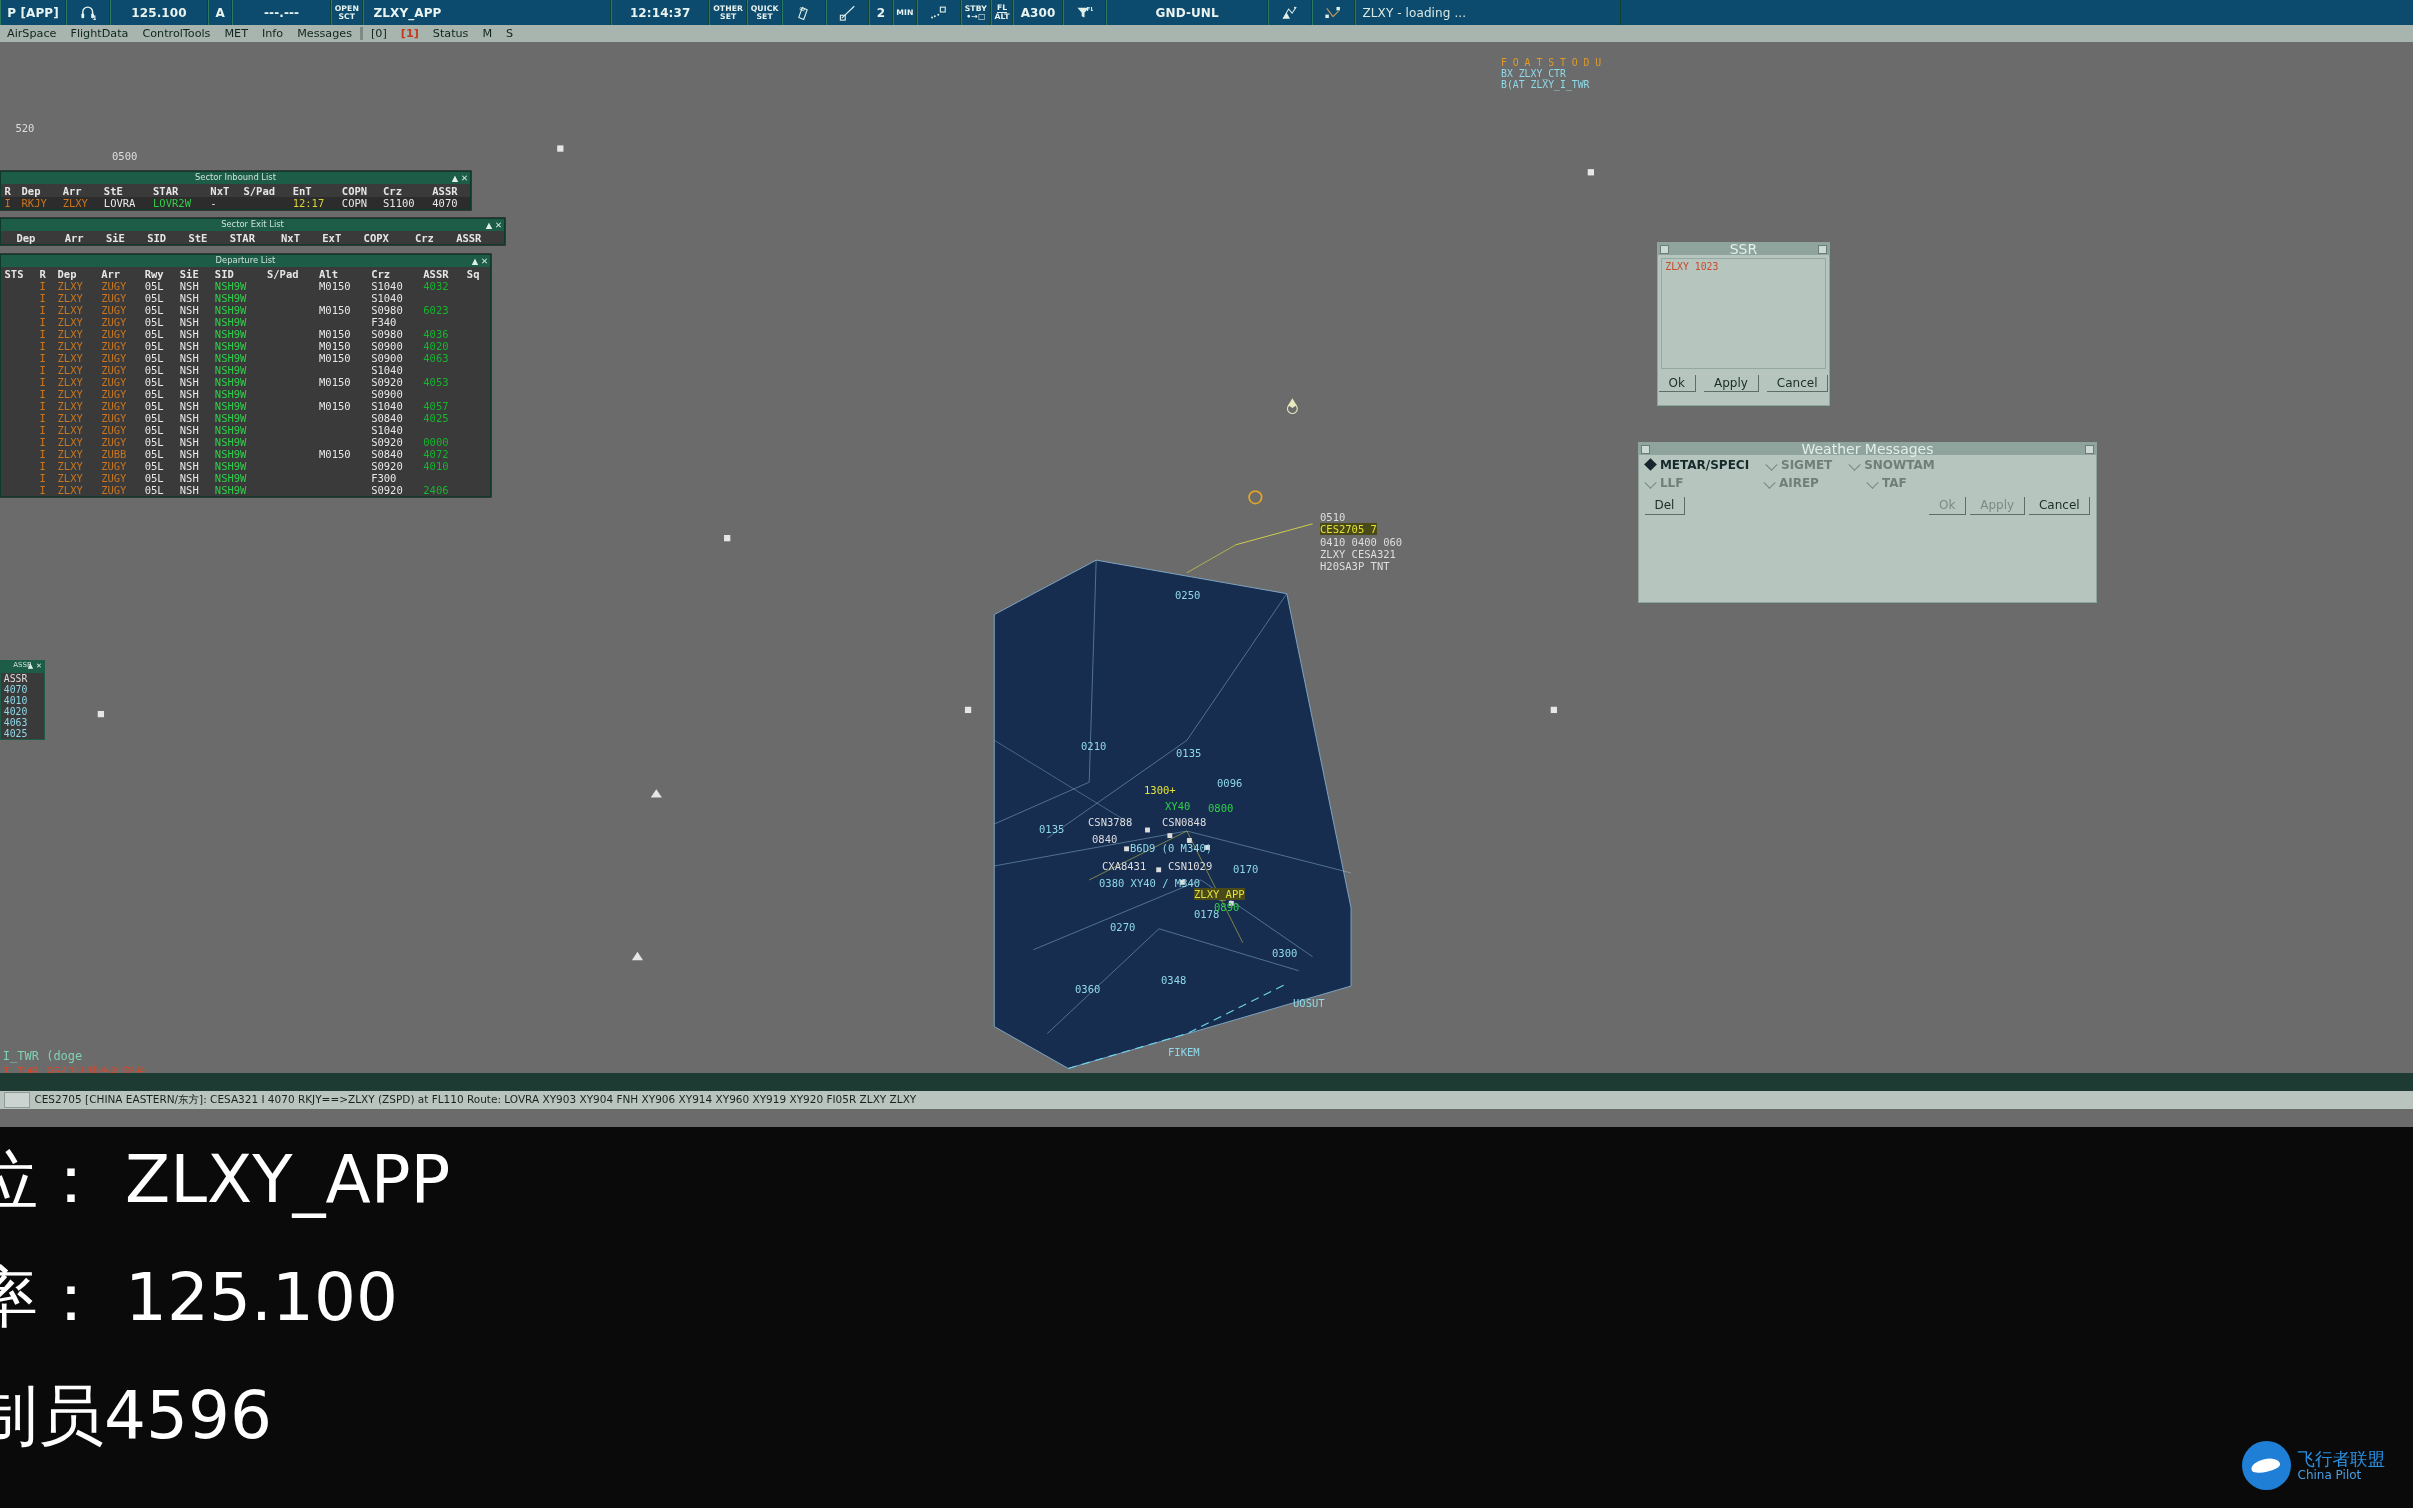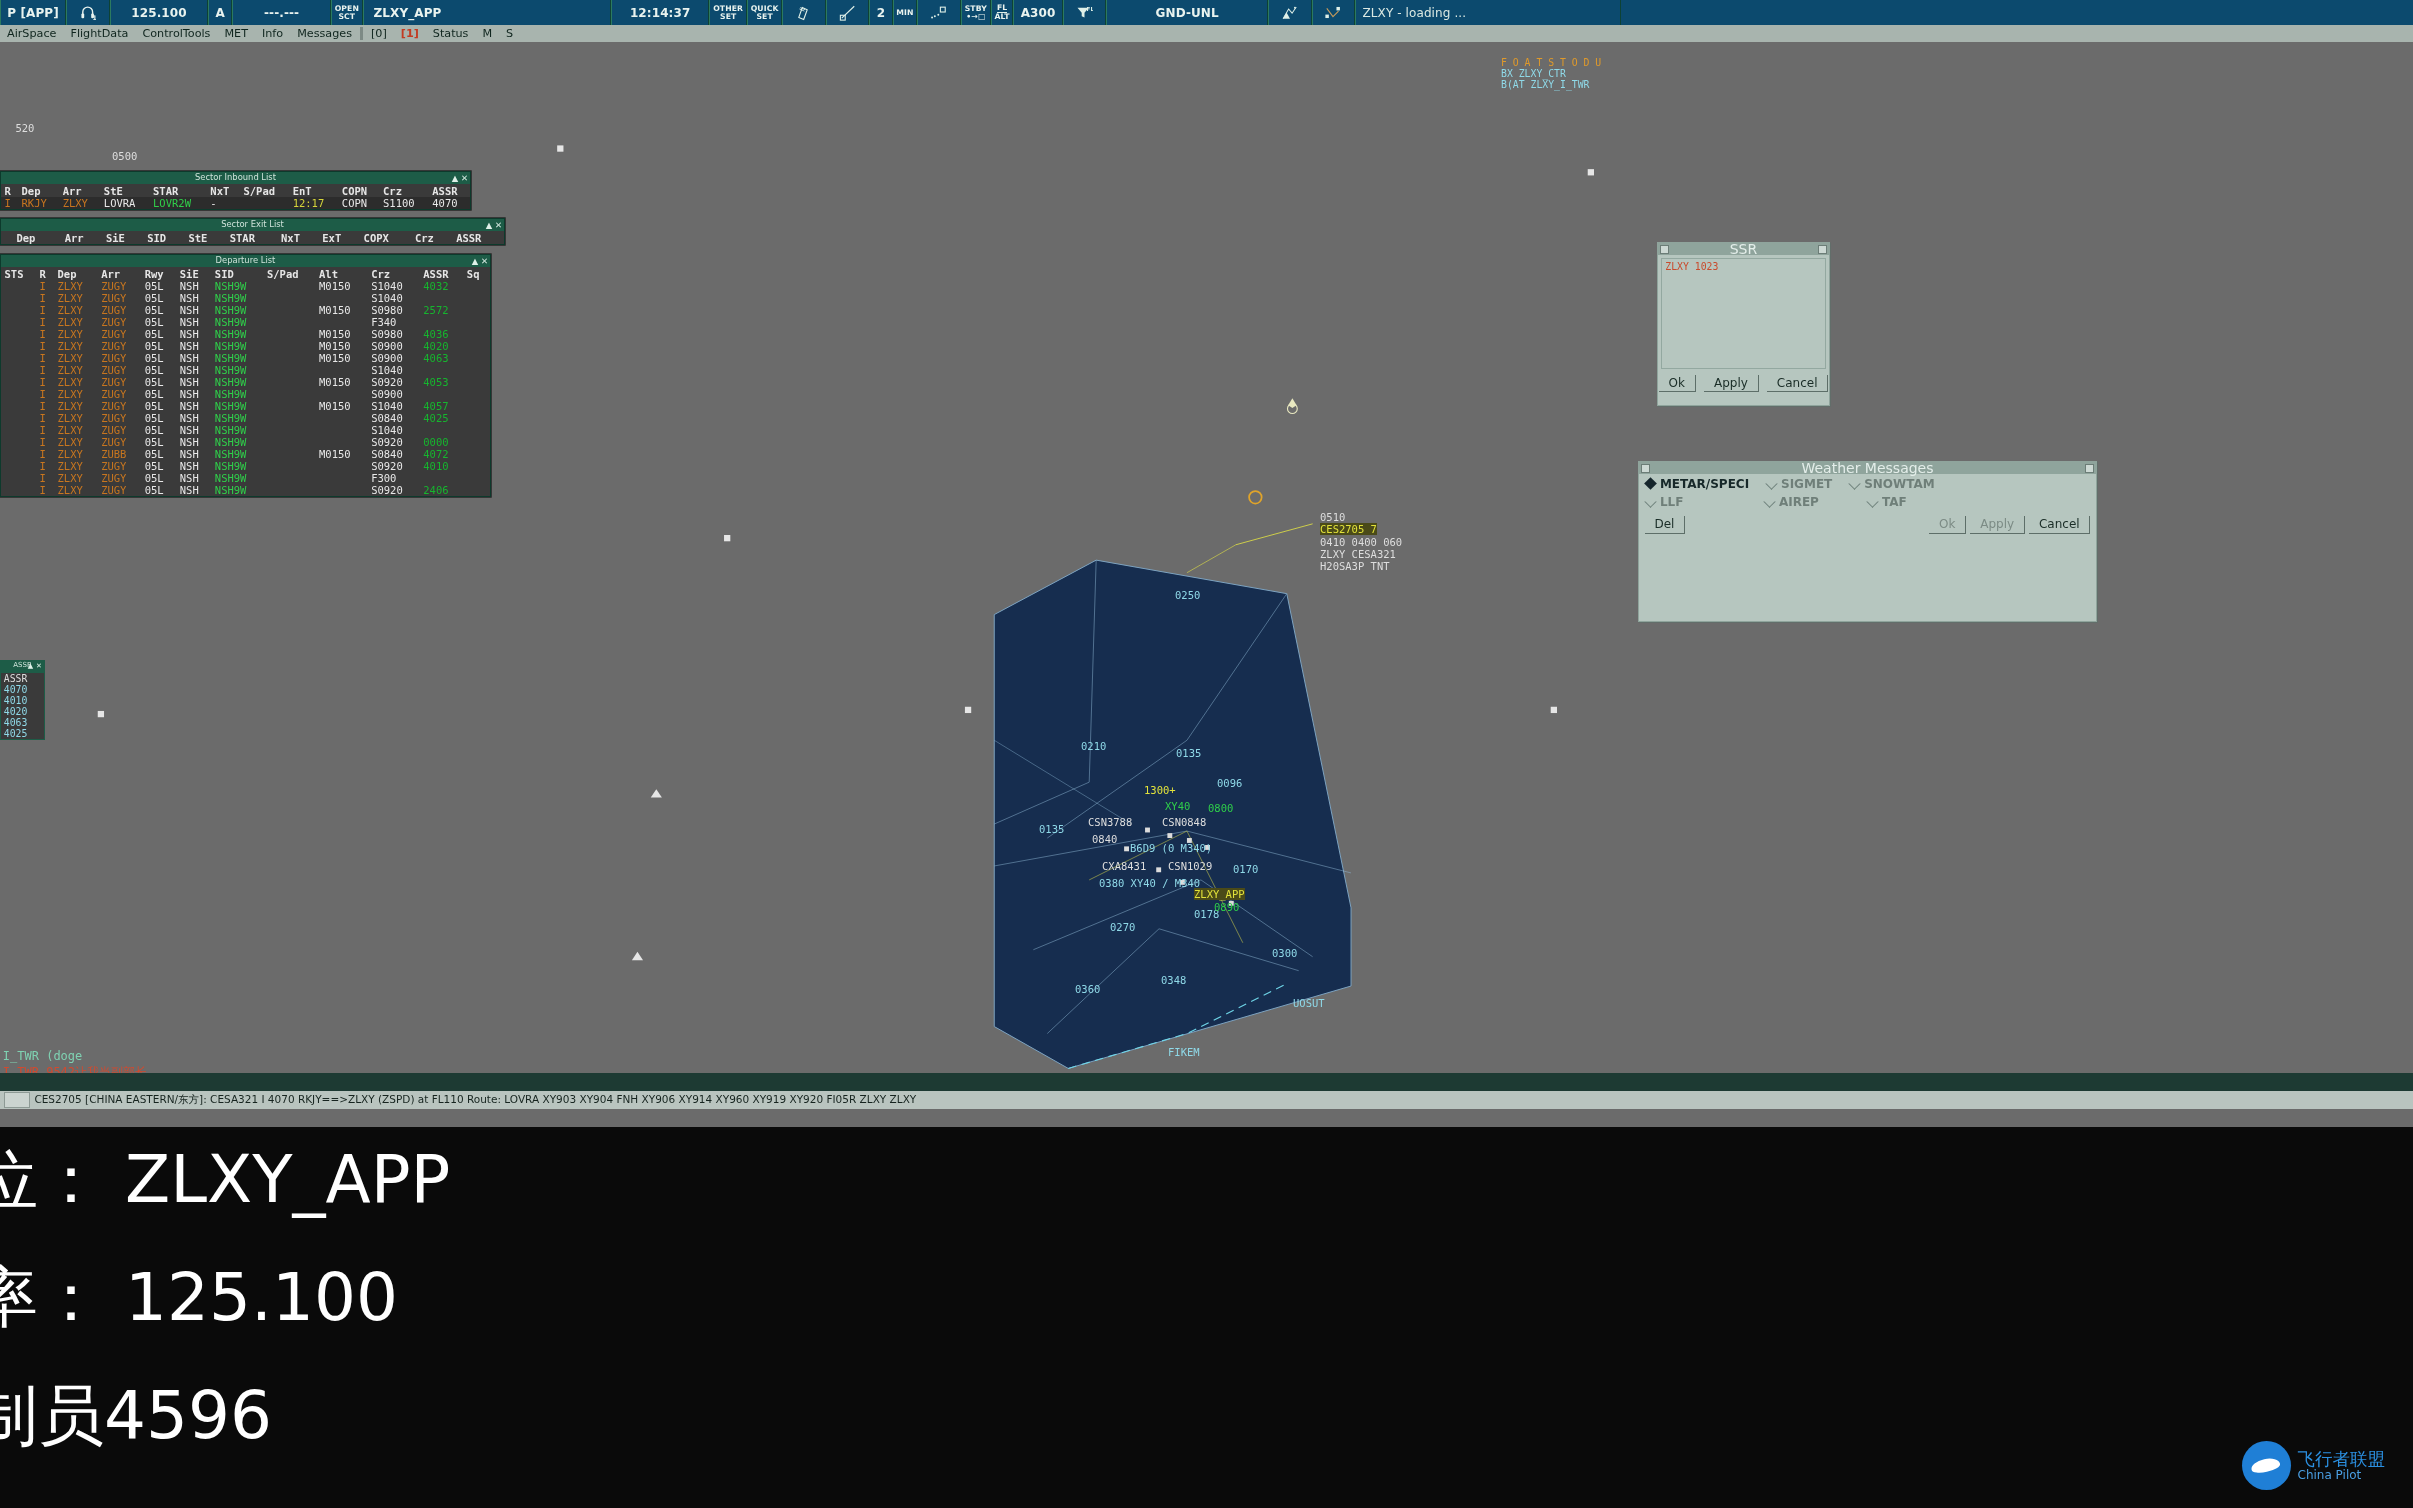--- a/index.html
+++ b/index.html
@@ -401,21 +401,21 @@
               <td class="c-w"></td>
               <td class="c-o">I</td>
               <td class="c-o">ZLXY</td>
               <td class="c-o">ZUGY</td>
               <td class="c-w">05L</td>
               <td class="c-w">NSH</td>
               <td class="c-g">NSH9W</td>
               <td class="c-w"></td>
               <td class="c-w">M0150</td>
               <td class="c-w">S0980</td>
-              <td class="c-dg">2572</td>
+              <td class="c-dg">6023</td>
               <td class="c-w"></td>
             </tr>
             <tr>
               <td class="c-w"></td>
               <td class="c-o">I</td>
               <td class="c-o">ZLXY</td>
               <td class="c-o">ZUGY</td>
               <td class="c-w">05L</td>
               <td class="c-w">NSH</td>
               <td class="c-g">NSH9W</td>
@@ -650,21 +650,21 @@
         <span class="sq2"></span>
       </div>
       <div class="dlg-field" style="height:105px">ZLXY      1023</div>
       <div class="btnrow" style="justify-content:center;gap:8.4px;">
         <button class="dbtn">Ok</button>
         <button class="dbtn">Apply</button>
         <button class="dbtn">Cancel</button>
       </div>
     </div>
 
-    <div class="dlg" style="left:1638px;top:419px;width:457px;height:159px;">
+    <div class="dlg" style="left:1638px;top:400px;width:457px;height:159px;">
       <div class="dlg-tt">
         <span class="sq"></span>
         <span>Weather Messages</span>
         <span class="sq2"></span>
       </div>
       <div class="radios">
         <label class="r">
           <span class="dia"></span>
           <span>METAR/SPECI</span>
         </label>

